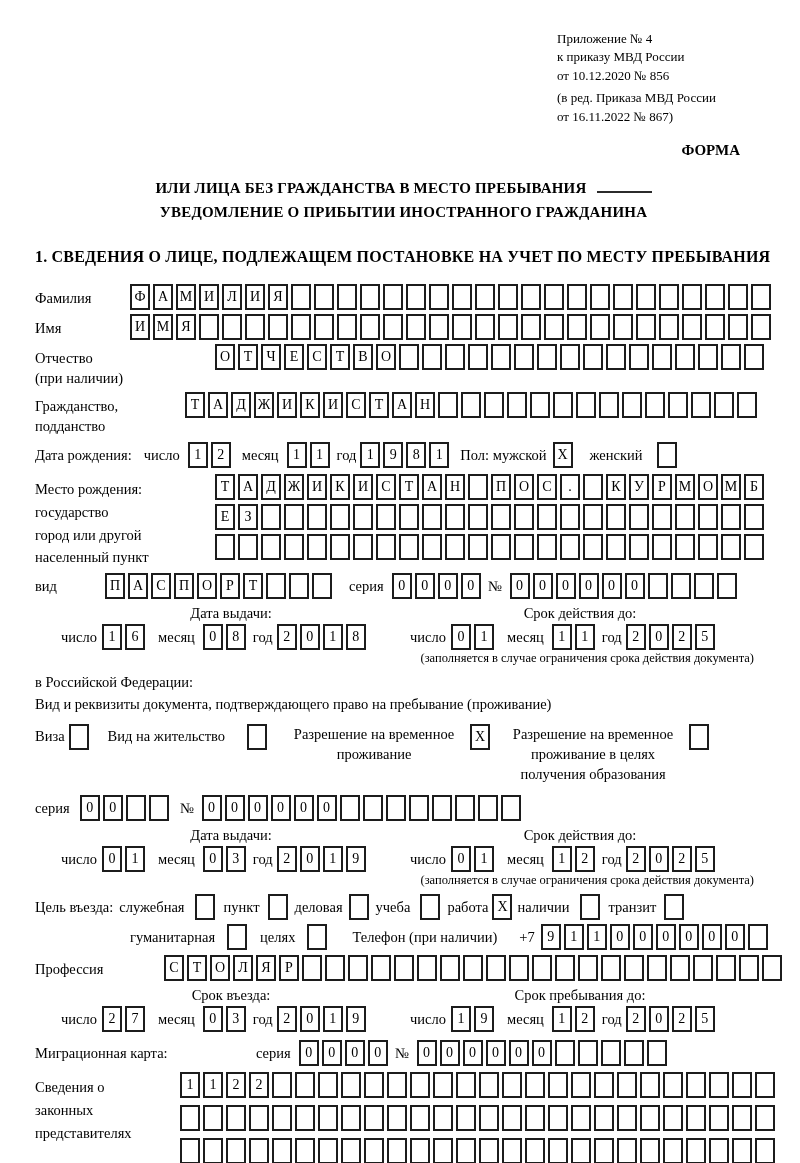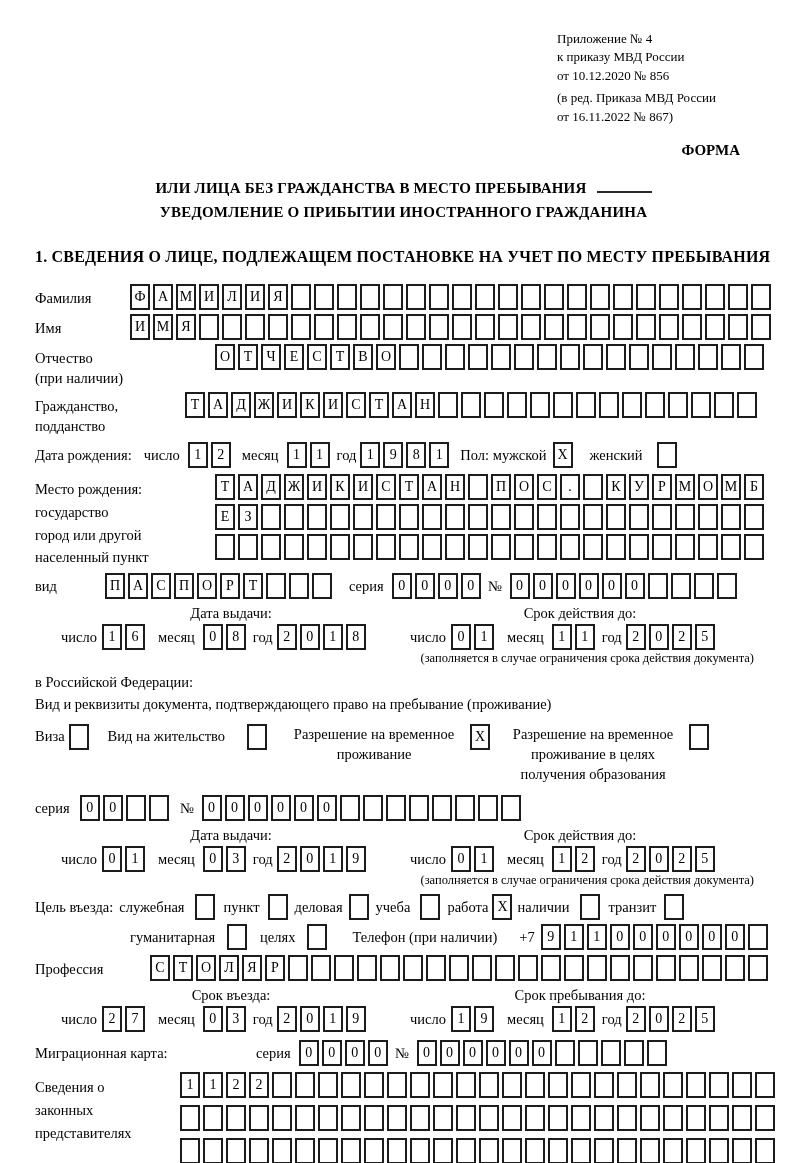--- a/index.html
+++ b/index.html
@@ -615,21 +615,21 @@
         <span class="cell">0</span>
         <span class="cell">0</span>
         <span class="cell">0</span>
         <span class="cell">0</span>
         <span class="cell">0</span>
         <span class="cell">0</span>
         <span class="cell"></span>
       </span>
   </div>
 
-  <div class="row" style="margin-top:5px;">
+  <div class="row" style="margin-top:5px;gap:14px;">
     <span class="lbl" style="width:115px;">Профессия</span>
     <span class="cells">
         <span class="cell">С</span>
         <span class="cell">Т</span>
         <span class="cell">О</span>
         <span class="cell">Л</span>
         <span class="cell">Я</span>
         <span class="cell">Р</span>
         <span class="cell"></span>
         <span class="cell"></span>

